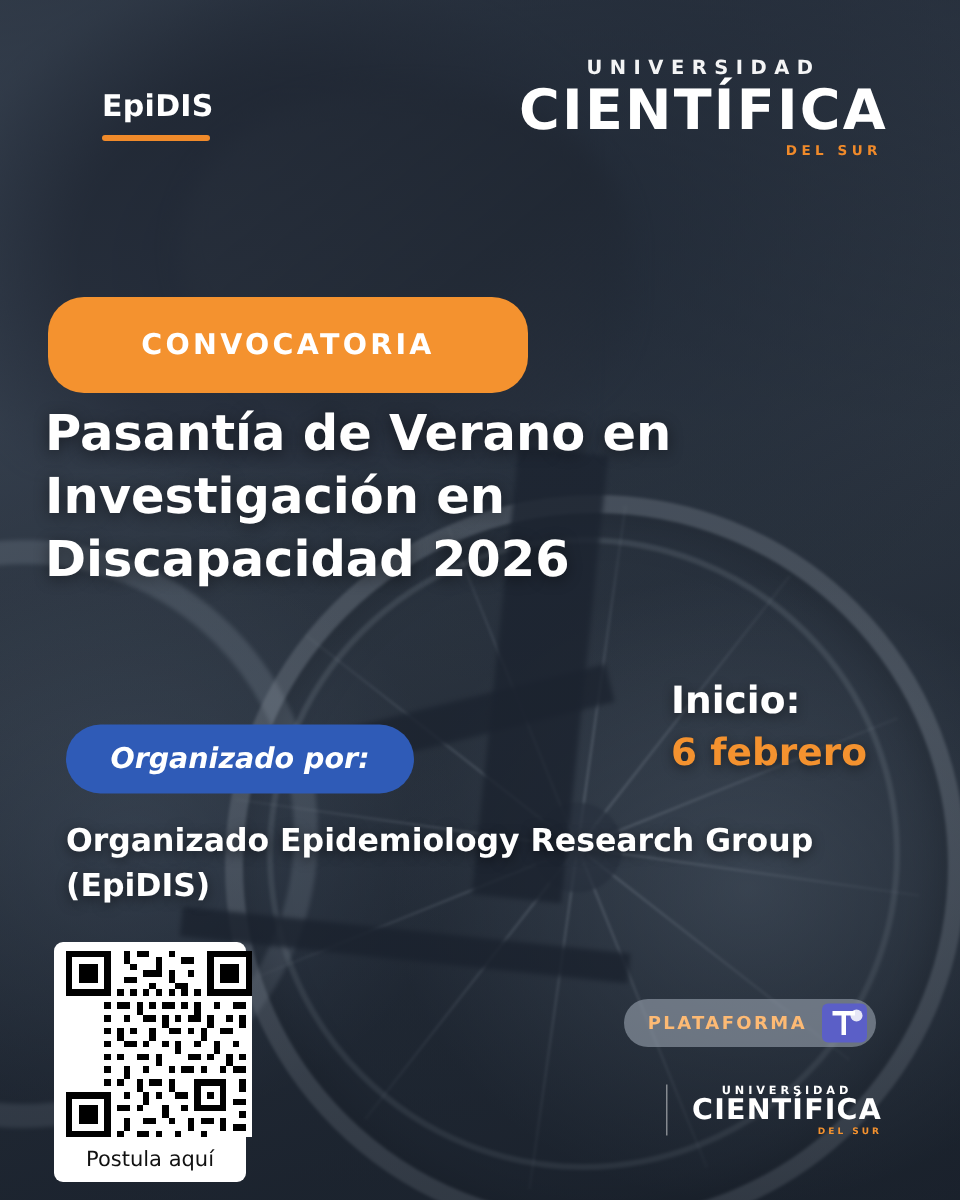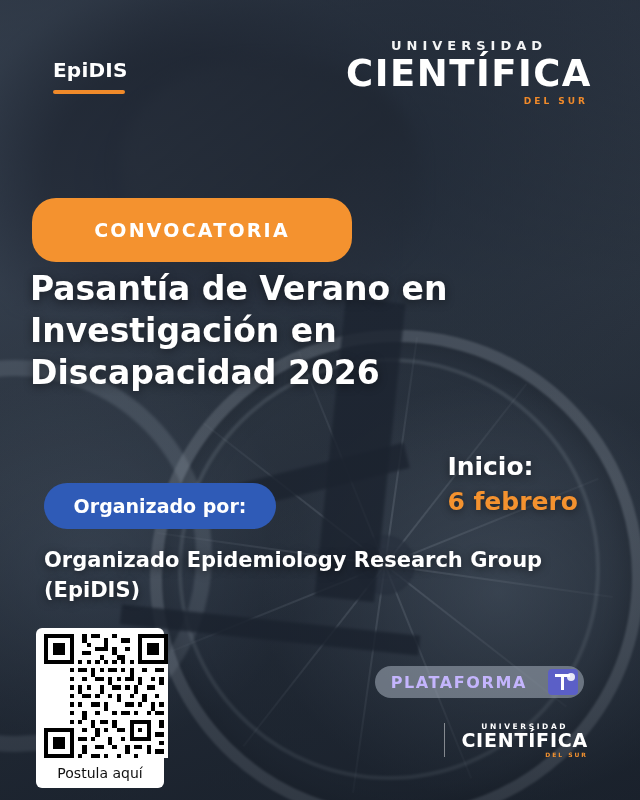--- a/index.html
+++ b/index.html
@@ -117,21 +117,21 @@
   .overlay {
     position: absolute;
     inset: 0;
     background:
       linear-gradient(180deg, rgba(20,27,38,0.62) 0%, rgba(24,32,44,0.40) 35%, rgba(22,29,40,0.38) 60%, rgba(20,27,38,0.58) 100%);
   }
 
   
   .brand-left {
     position: absolute;
-    left: 53px;
+    left: 68px;
     top: 58px;
     text-align: center;
   }
   .brand-left .name {
     color: #ffffff;
     font-size: 20px;
     font-weight: bold;
     letter-spacing: 0.2px;
   }
   .brand-left .rule {
@@ -214,20 +214,21 @@
     border-radius: 23px;
     background: #2f5bb7;
     display: flex;
     align-items: center;
     justify-content: center;
   }
   .pill-organizado span {
     color: #ffffff;
     font-size: 19px;
     font-weight: bold;
+    font-style: italic;
   }
 
   .org-name {
     position: absolute;
     left: 44px;
     top: 545px;
     width: 540px;
     color: #ffffff;
     font-size: 21px;
     font-weight: bold;
@@ -286,25 +287,25 @@
     right: 56px;
     top: 666px;
     height: 32px;
     border-radius: 16px;
     background: rgba(150,160,172,0.62);
     display: flex;
     align-items: center;
     padding: 0 6px 0 16px;
   }
   .platform .ptext {
-    color: #c4b5fd;
-    font-size: 16px;
+    color: #fdba74;
+    font-size: 12px;
     letter-spacing: 1.6px;
     font-weight: bold;
-    margin-right: 21px;
+    margin-right: 10px;
   }
   .teams-icon {
     width: 30px;
     height: 26px;
     border-radius: 4px;
     background: #5b5fc7;
     position: relative;
     display: inline-block;
   }
   .teams-icon .t-bar {

